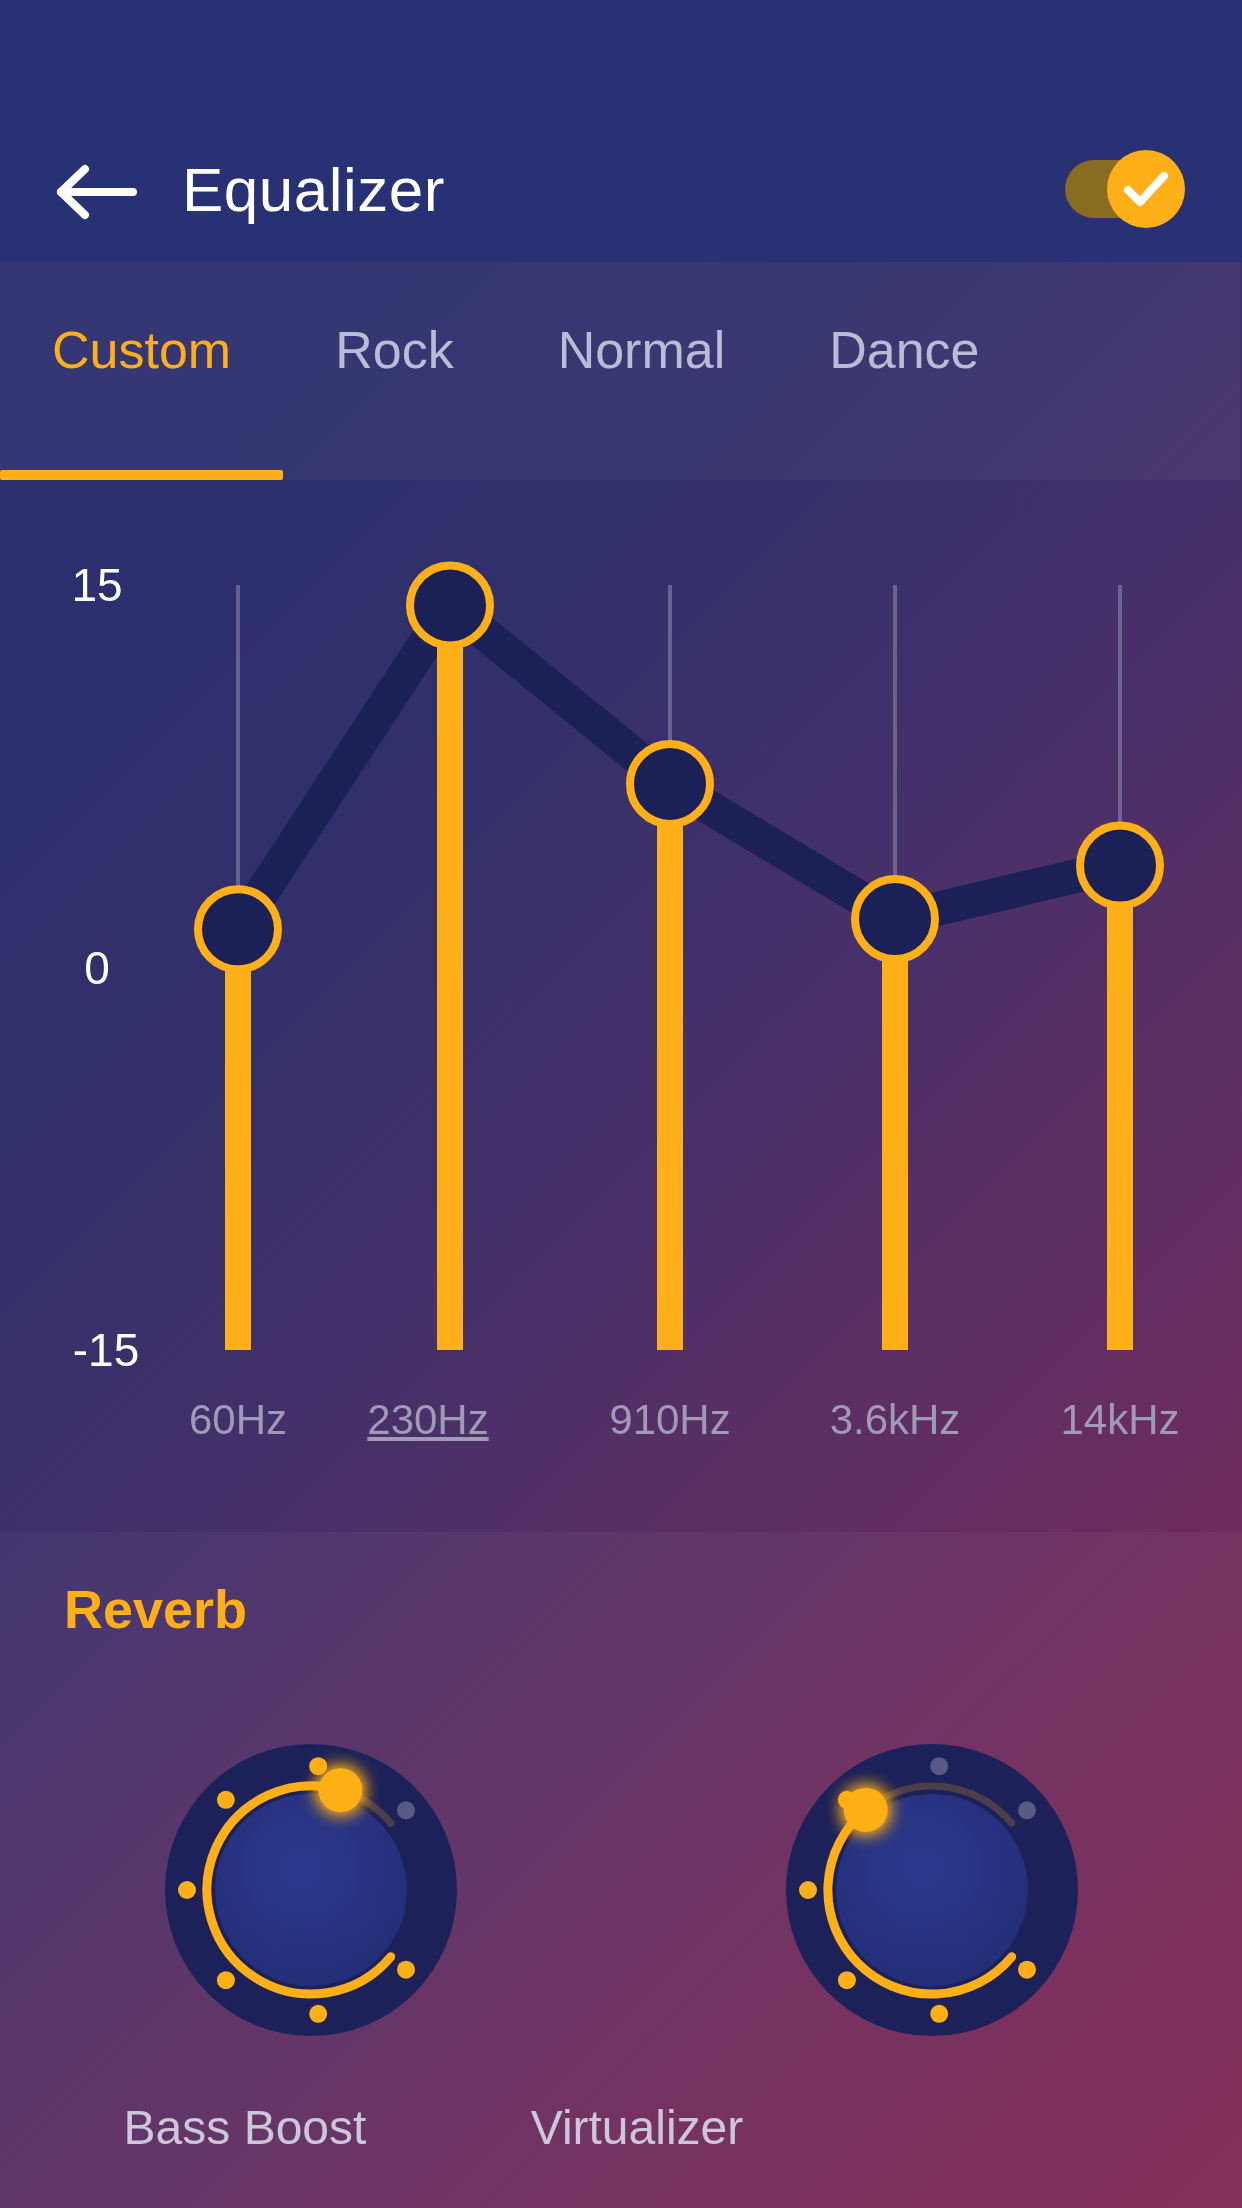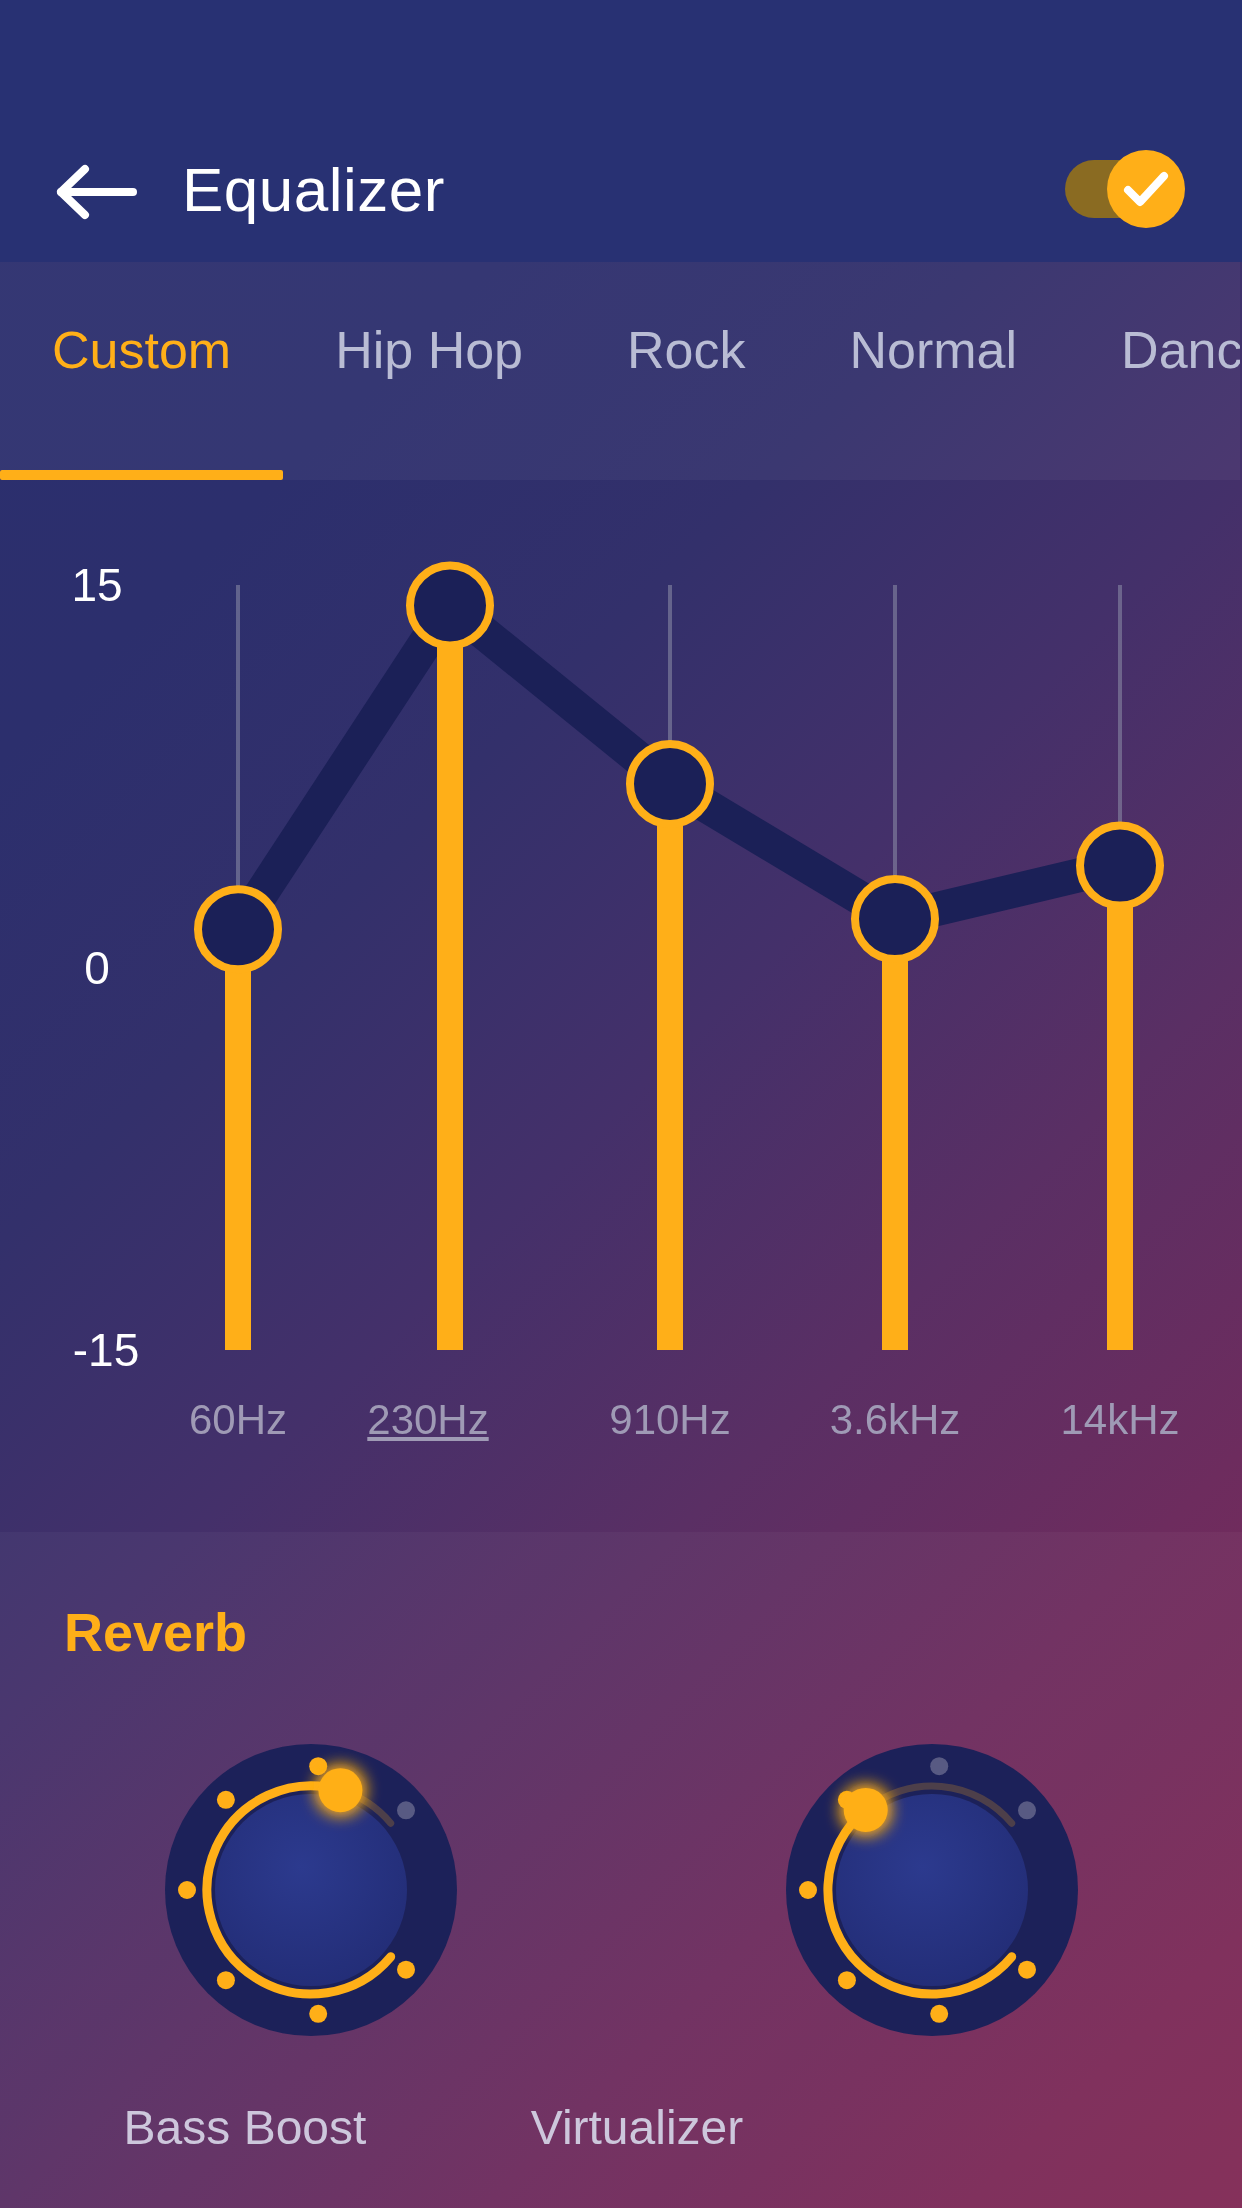--- a/index.html
+++ b/index.html
@@ -89,21 +89,21 @@
     transform:translate(-50%,-50%);white-space:nowrap;
   }
 
   
   .effects{
     position:absolute;left:0;top:1532px;width:1242px;height:676px;
     background:rgba(255,255,255,0.035);
   }
   .reverb-label{
     position:absolute;left:64px;top:1578px;
-    font-size:54px;color:#ffaf18;font-weight:bold;white-space:nowrap;margin-top:23px;
+    font-size:54px;color:#ffaf18;font-weight:bold;white-space:nowrap;
   }
   .reverb-value-wrap{
     position:absolute;right:40px;top:1576px;
     display:flex;align-items:center;gap:26px;cursor:pointer;
   }
   .reverb-value{
     font-size:54px;color:#c9c4da;white-space:nowrap;
   }
   .caret{
     width:0;height:0;border-left:20px solid transparent;border-right:20px solid transparent;
@@ -148,23 +148,20 @@
         </span>
       </div>
     </div>
   </div>
 
   <div class="tabbar">
     <div class="tabs" id="tabs-container">
         <div class="tab active">
           <span>Custom</span>
           <div class="tab-underline" style="left: 0px; right: 0px;"></div>
-        </div>
-        <div class="tab">
-          <span>Hip Hop</span>
         </div>
         <div class="tab">
           <span>Rock</span>
         </div>
         <div class="tab">
           <span>Normal</span>
         </div>
         <div class="tab">
           <span>Dance</span>
         </div>

